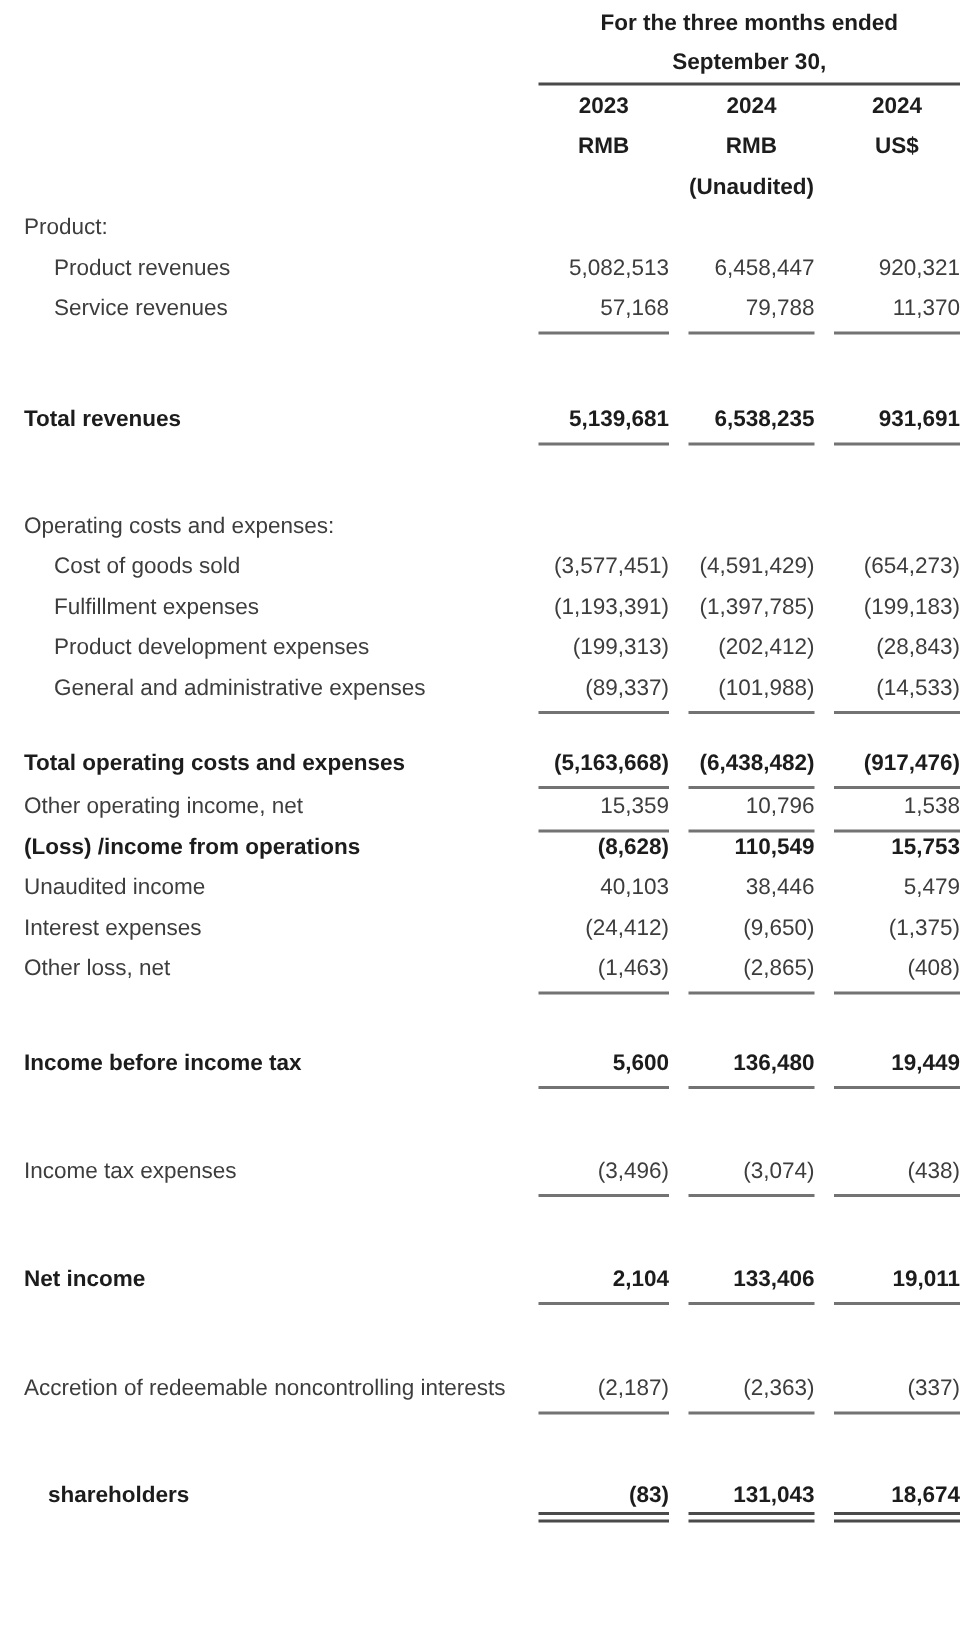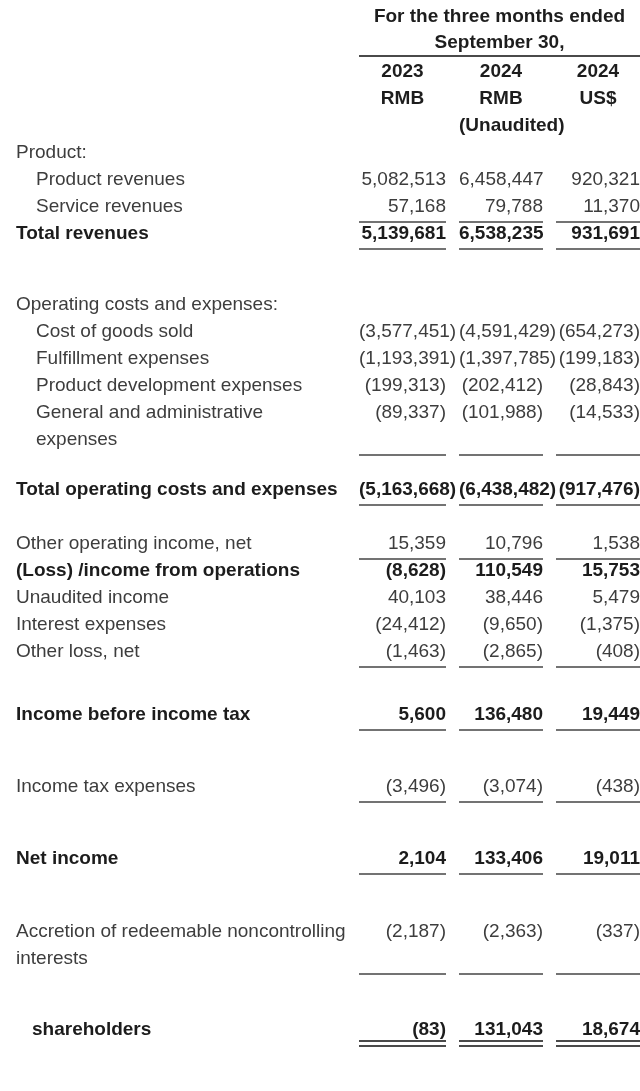--- a/index.html
+++ b/index.html
@@ -3,21 +3,21 @@
 <meta charset="utf-8">
 <style>
   html, body { margin: 0; padding: 0; background: #ffffff; }
   .doc {
     width: 640px;
     height: 1091px;
     box-sizing: border-box;
     padding-top: 3px;
     background: #ffffff;
     font-family: "Liberation Sans", sans-serif;
-    font-size: 19px;
+    font-size: 15px;
     color: #3d3d3d;
     overflow: hidden;
   }
   .grid {
     display: grid;
     grid-template-columns: 330px 87px 84px 84px;
     column-gap: 13px;
     padding-left: 16px;
   }
   
@@ -113,21 +113,21 @@
         <div class="num">5,082,513</div>
         <div class="num">6,458,447</div>
         <div class="num">920,321</div>
       </div>
       <div class="grid row">
         <div class="label indent-1">Service revenues</div>
         <div class="num rule-single">57,168</div>
         <div class="num rule-single">79,788</div>
         <div class="num rule-single">11,370</div>
       </div>
-      <div class="grid row bold" style="">
+      <div class="grid row bold" style="margin-top: 47px;">
         <div class="label indent-0">Total revenues</div>
         <div class="num rule-single">5,139,681</div>
         <div class="num rule-single">6,538,235</div>
         <div class="num rule-single">931,691</div>
       </div>
       <div class="grid row" style="margin-top: 44px;">
         <div class="label indent-0">Operating costs and expenses:</div>
         <div class="num"></div>
         <div class="num"></div>
         <div class="num"></div>
@@ -155,21 +155,21 @@
         <div class="num rule-single">(89,337)</div>
         <div class="num rule-single">(101,988)</div>
         <div class="num rule-single">(14,533)</div>
       </div>
       <div class="grid row bold" style="margin-top: 23px;">
         <div class="label indent-0">Total operating costs and expenses</div>
         <div class="num rule-single">(5,163,668)</div>
         <div class="num rule-single">(6,438,482)</div>
         <div class="num rule-single">(917,476)</div>
       </div>
-      <div class="grid row" style="margin-top: 27px;">
+      <div class="grid row" style="margin-top: 2px;">
         <div class="label indent-0">Other operating income, net</div>
         <div class="num rule-single">15,359</div>
         <div class="num rule-single">10,796</div>
         <div class="num rule-single">1,538</div>
       </div>
       <div class="grid row bold">
         <div class="label indent-0">(Loss) /income from operations</div>
         <div class="num">(8,628)</div>
         <div class="num">110,549</div>
         <div class="num">15,753</div>

